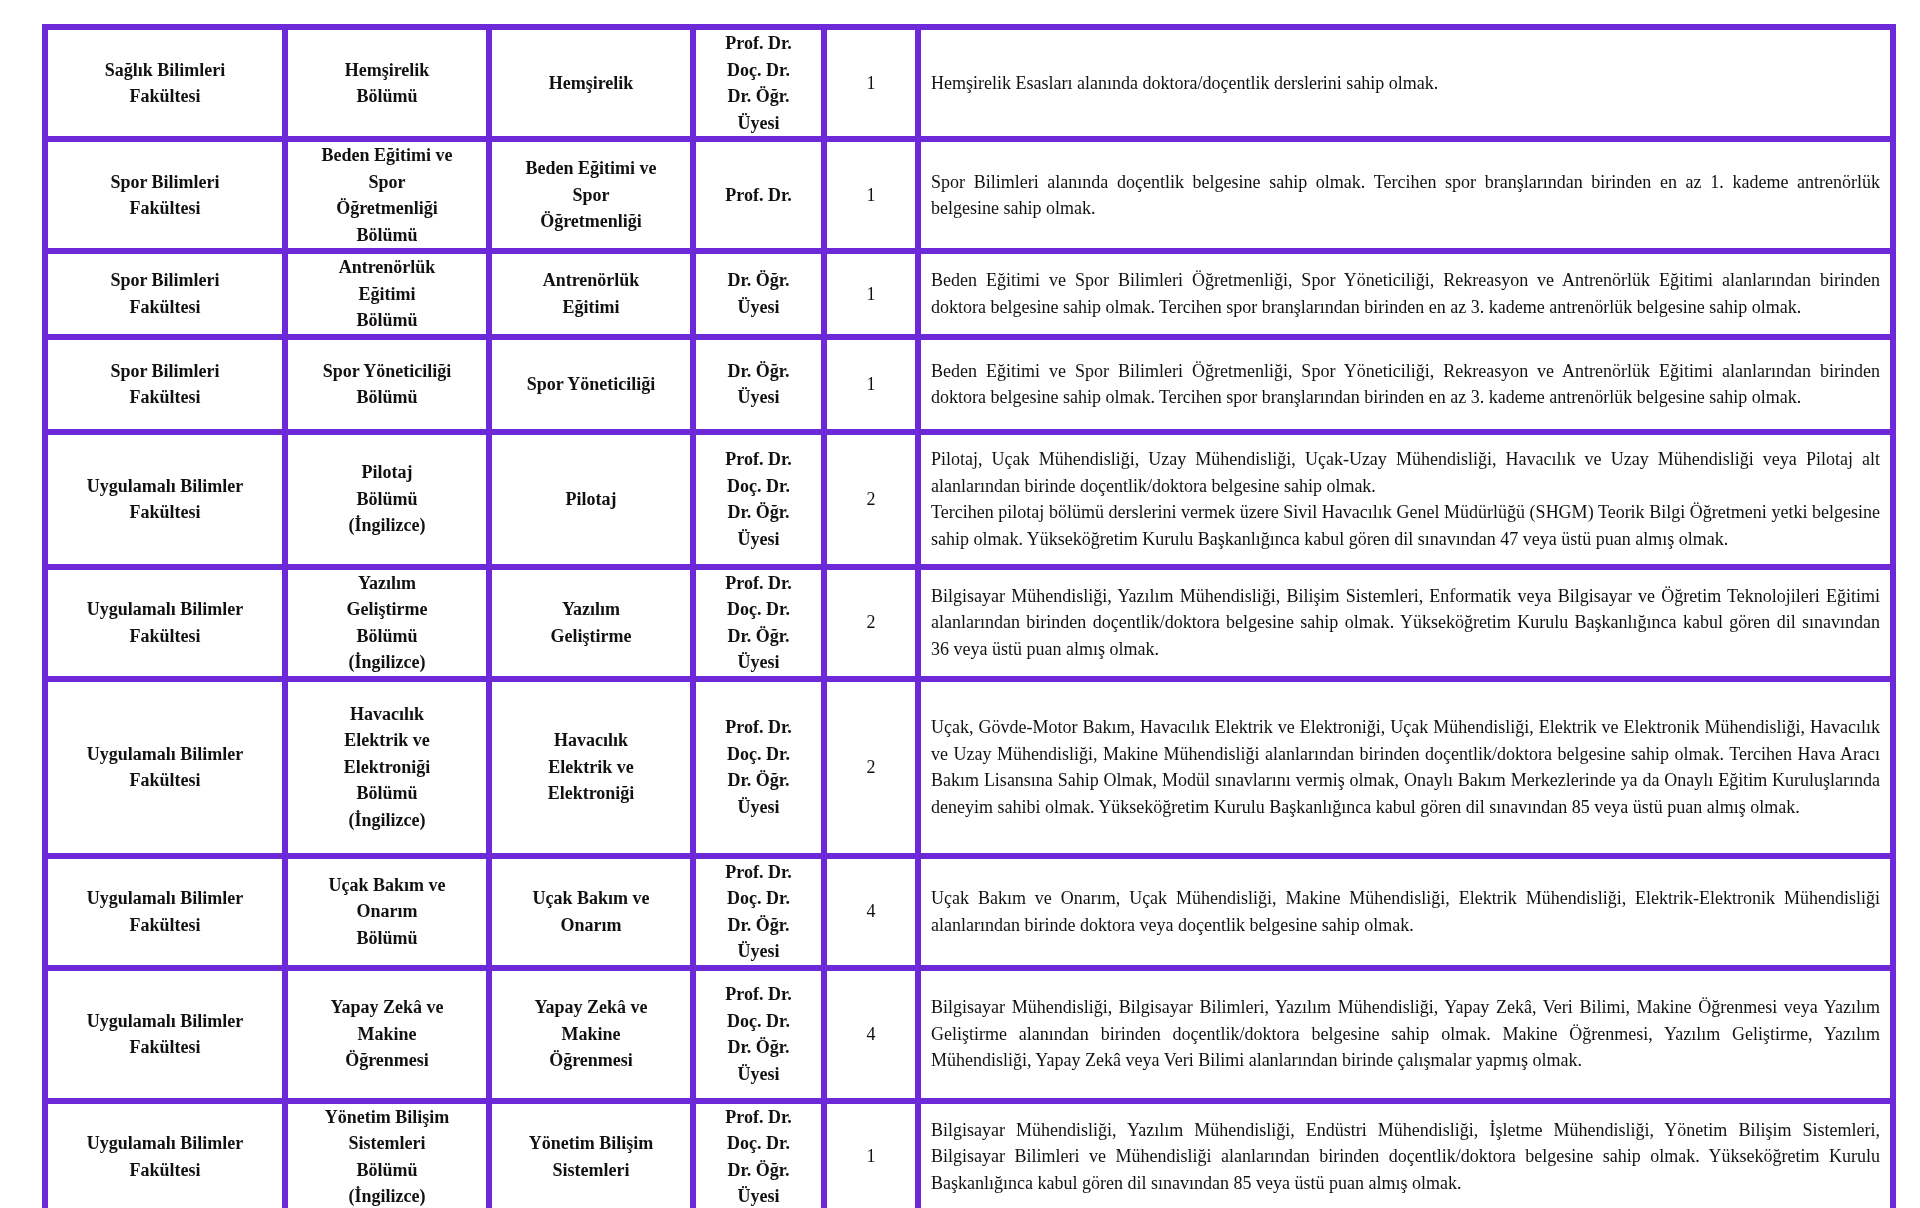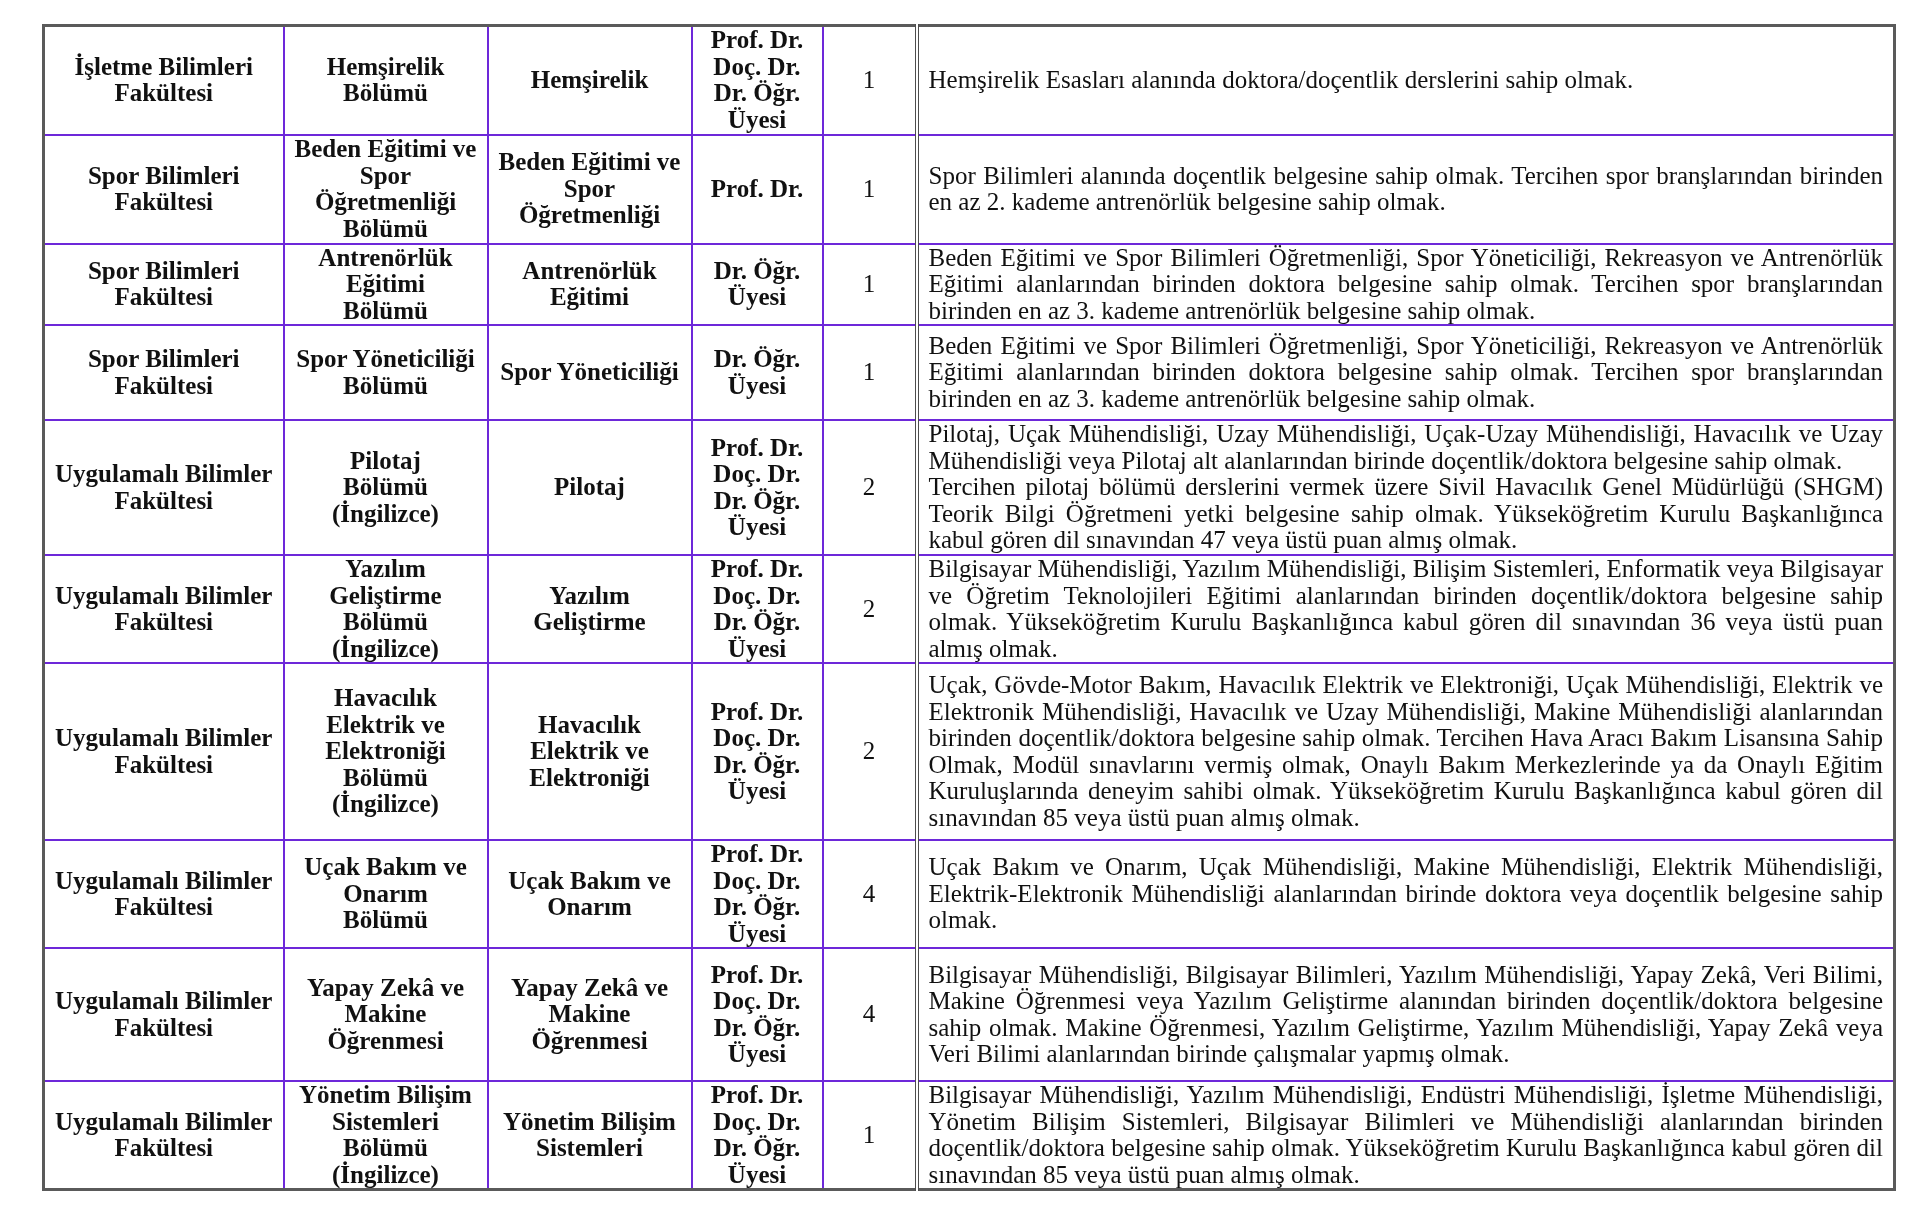--- a/index.html
+++ b/index.html
@@ -18,24 +18,24 @@
   table.req {
     position: absolute;
     left: 42px;
     top: 24px;
     width: 1854px;
     border-collapse: collapse;
     table-layout: fixed;
     border: 3px solid #5a5a5a;
   }
   table.req td {
-    border: 2px solid #6d28d9;
+    border: 6px solid #6d28d9;
     padding: 0 10px;
     vertical-align: middle;
-    font-size: 25px;
+    font-size: 18px;
     line-height: 26.5px;
   }
   td.c-bold {
     text-align: center;
     font-weight: bold;
   }
   td.c-num {
     text-align: center;
     font-weight: normal;
   }
@@ -54,21 +54,21 @@
     <col style="width:240px">
     <col style="width:204px">
     <col style="width:204px">
     <col style="width:131px">
     <col style="width:94px">
     <col>
   </colgroup>
   <tbody id="req-body">
   <tr style="height: 109px;">
         <td class="c-bold">
-          <span class="line">İşletme Bilimleri</span>
+          <span class="line">Sağlık Bilimleri</span>
           <span class="line">Fakültesi</span>
         </td>
         <td class="c-bold">
           <span class="line">Hemşirelik</span>
           <span class="line">Bölümü</span>
         </td>
         <td class="c-bold">
           <span class="line">Hemşirelik</span>
         </td>
         <td class="c-bold">
@@ -96,21 +96,21 @@
         <td class="c-bold">
           <span class="line">Beden Eğitimi ve</span>
           <span class="line">Spor</span>
           <span class="line">Öğretmenliği</span>
         </td>
         <td class="c-bold">
           <span class="line">Prof. Dr.</span>
         </td>
         <td class="c-num">1</td>
         <td class="c-crit">
-          <span class="line">Spor Bilimleri alanında doçentlik belgesine sahip olmak. Tercihen spor branşlarından birinden en az 2. kademe antrenörlük belgesine sahip olmak.</span>
+          <span class="line">Spor Bilimleri alanında doçentlik belgesine sahip olmak. Tercihen spor branşlarından birinden en az 1. kademe antrenörlük belgesine sahip olmak.</span>
         </td>
       </tr>
       <tr style="height: 81px;">
         <td class="c-bold">
           <span class="line">Spor Bilimleri</span>
           <span class="line">Fakültesi</span>
         </td>
         <td class="c-bold">
           <span class="line">Antrenörlük</span>
           <span class="line">Eğitimi</span>

